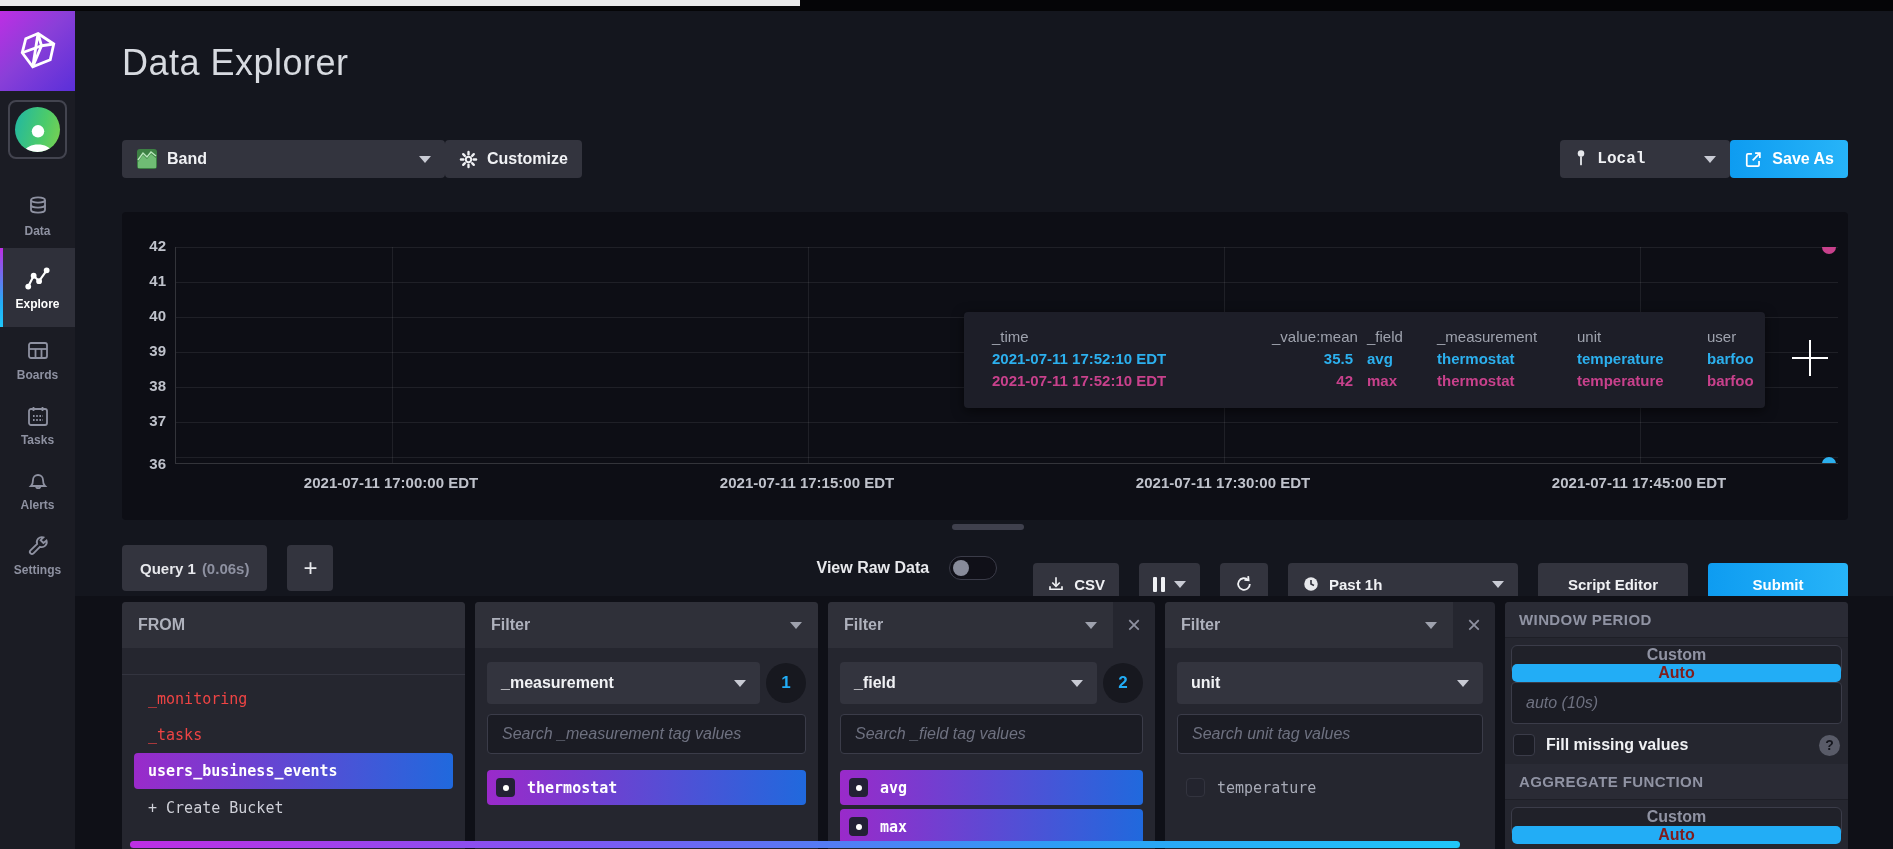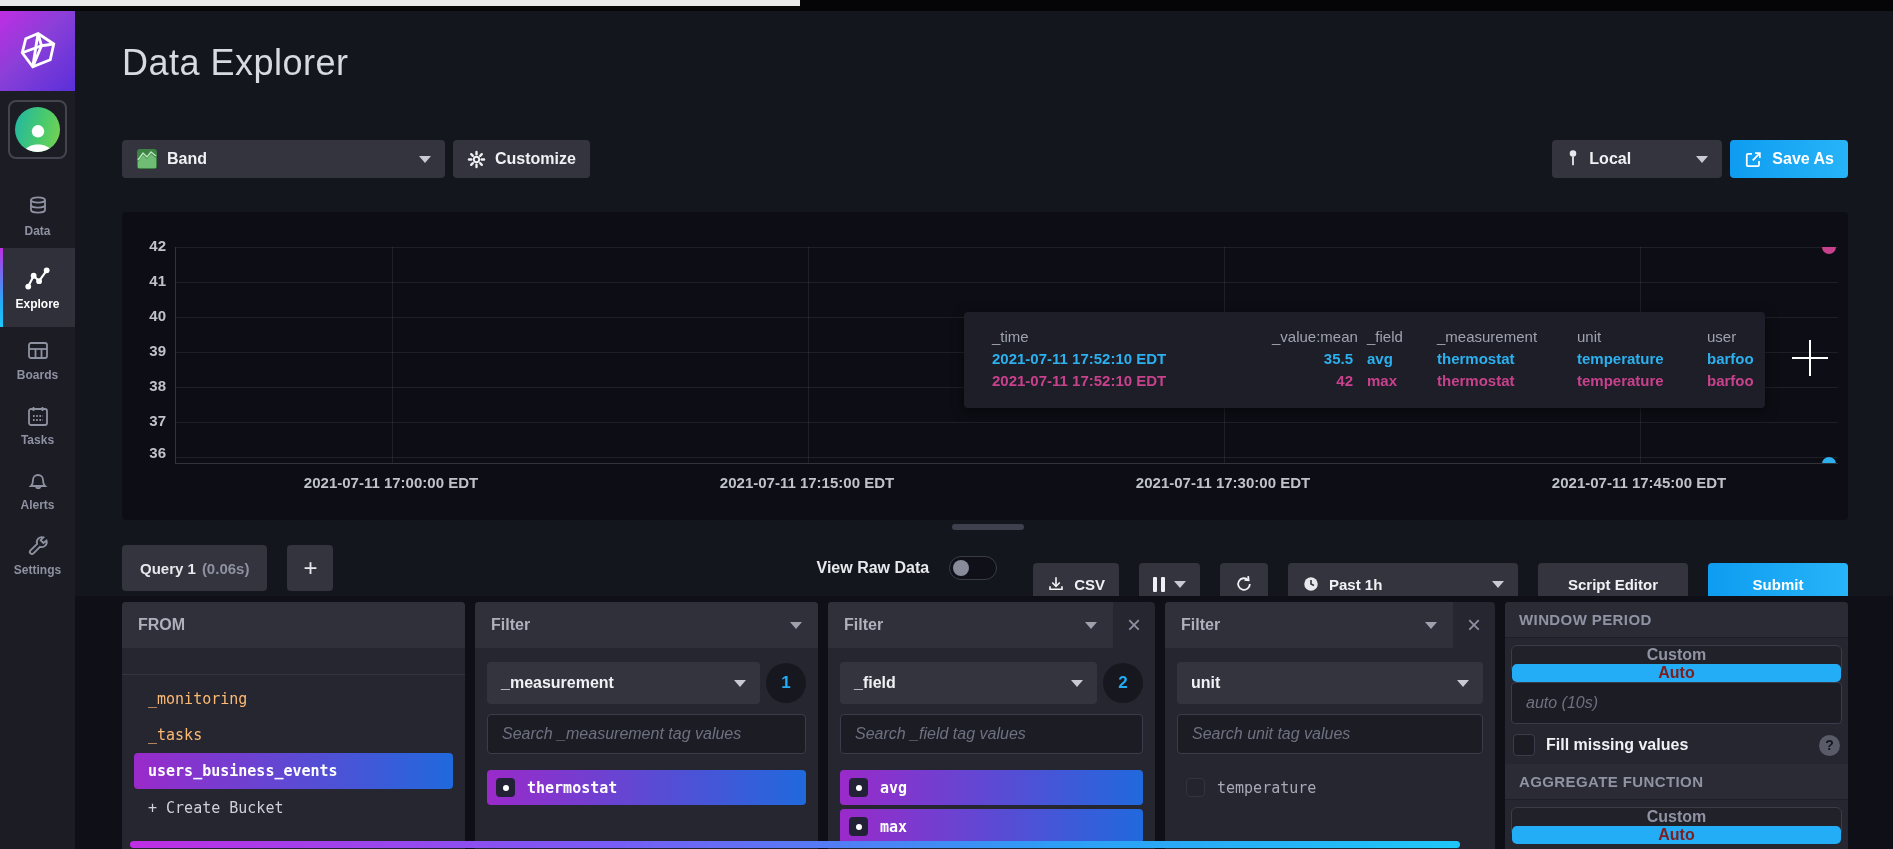--- a/index.html
+++ b/index.html
@@ -26,28 +26,28 @@
   .nav-item .nlabel { font-size:12px; font-weight:bold; color:#8E91A1; }
   .nav-item svg { stroke:#8E91A1; }
   .nav-item.active { background:#2F303A; padding:18px 0 16px; }
   .nav-item.active .nlabel { color:#FFFFFF; }
   .nav-item.active svg { stroke:#FFFFFF; }
   .active-indicator { position:absolute; left:0; top:0; bottom:0; width:3px;
           background:linear-gradient(180deg,#BE2EE4 0%,#22ADF6 70%,#1FC7F9 100%); }
 
   
   .page-title { position:absolute; left:122px; top:42px; font-size:36px; font-weight:400; color:#D7DAE0; letter-spacing:.5px; }
-  .viz-toolbar { position:absolute; left:122px; top:140px; right:45px; height:38px; display:flex; gap:8px; }
+  .viz-toolbar { position:absolute; left:122px; top:140px; right:45px; height:38px; display:flex; }
   .btn { height:38px; background:#33343E; border-radius:4px; display:flex; align-items:center; gap:9px;
          padding:0 14px; font-size:16px; font-weight:bold; color:#F0F1F4; cursor:pointer; white-space:nowrap; }
   .btn .caret { margin-left:auto; }
   .caret { width:0; height:0; border-left:6px solid transparent; border-right:6px solid transparent; border-top:7px solid #C9CBD4; }
   .band-dd { width:323px; }
   .spacer { flex:1; }
-  .local-dd { width:170px; }
+  .local-dd { width:170px;font-family:Liberation Mono, monospace; }
   .primary { background:linear-gradient(90deg,#0E9CF1,#27B4F8); color:#fff; }
 
   
   .chart-panel { position:absolute; left:122px; top:212px; width:1726px; height:308px; background:#0D0E15; border-radius:4px; }
   .plot { position:absolute; left:53px; top:35px; width:1663px; height:217px;
           border-left:1px solid rgba(255,255,255,.16); border-bottom:1px solid rgba(255,255,255,.16); overflow:hidden; }
   .hgrid { position:absolute; left:0; right:0; height:1px; background:rgba(255,255,255,.08); }
   .vgrid { position:absolute; top:0; bottom:0; width:1px; background:rgba(255,255,255,.08); }
   .ylab { position:absolute; left:0; width:44px; text-align:right; font-size:15px; font-weight:bold; color:#BFC2CB; }
   .xlab { position:absolute; width:260px; text-align:center; top:262px; font-size:15px; font-weight:bold; color:#BFC2CB; }
@@ -102,21 +102,21 @@
                 padding:0 14px; color:#C6C9D2; font-size:16px; font-family:"Liberation Sans",sans-serif; outline:none; }
   .search-input::placeholder, .win-input::placeholder { color:#6E7180; font-style:italic; }
   .dd-row { display:flex; align-items:center; gap:6px; margin-bottom:10px; }
   .dd { flex:1; height:42px; background:#33343E; border-radius:4px; display:flex; align-items:center; gap:8px; padding:0 14px;
         font-size:16px; font-weight:bold; color:#F0F1F4; cursor:pointer; }
   .dd .caret { margin-left:auto; }
   .badge { width:40px; height:40px; border-radius:50%; background:#17181F; color:#22ADF6; font-size:17px; font-weight:bold;
            display:flex; align-items:center; justify-content:center; flex:none; }
   .mono { font-family:"DejaVu Sans Mono",monospace; }
   .bucket-list { margin-top:12px; border-top:1px solid #33343F; margin-left:-12px; margin-right:-12px; padding:6px 12px 0; }
-  .bucket-item { height:36px; display:flex; align-items:center; padding:0 14px; font-size:15px; color:#fdba74; cursor:pointer; border-radius:4px; }
+  .bucket-item { height:36px; display:flex; align-items:center; padding:0 14px; font-size:15px; color:#ef4444; cursor:pointer; border-radius:4px; }
   .bucket-item.selected { background:linear-gradient(90deg,#9A2ACA,#2069DD); color:#fff; font-weight:bold; margin-bottom:4px; }
   .tag-list { margin-top:16px; }
   .tag-pill { height:35px; display:flex; align-items:center; gap:12px; padding:0 9px; border-radius:4px; margin-bottom:4px;
               font-size:15px; font-weight:bold; color:#fff; cursor:pointer; }
   .tag-pill.selected { background:linear-gradient(90deg,#9A2ACA,#2069DD); }
   .tag-pill.plain { color:#A8ABB7; font-weight:normal; }
   .cb { width:19px; height:19px; border-radius:4px; background:#232135; flex:none; display:flex; align-items:center; justify-content:center; }
   .cb.empty { background:#23242E; border:1px solid #33343F; }
   .cb .cdot { width:6px; height:6px; border-radius:50%; background:#fff; }
 
@@ -262,21 +262,21 @@
   </div>
 </div>
 
 <section class="chart-panel">
   <div class="ylab" style="top:25px">42</div>
   <div class="ylab" style="top:60px">41</div>
   <div class="ylab" style="top:95px">40</div>
   <div class="ylab" style="top:130px">39</div>
   <div class="ylab" style="top:165px">38</div>
   <div class="ylab" style="top:200px">37</div>
-  <div class="ylab" style="top:232px">36</div>
+  <div class="ylab" style="top:243px">36</div>
 
   <div class="plot">
     <div class="hgrid" style="top:0"></div>
     <div class="hgrid" style="top:35px"></div>
     <div class="hgrid" style="top:70px"></div>
     <div class="hgrid" style="top:105px"></div>
     <div class="hgrid" style="top:140px"></div>
     <div class="hgrid" style="top:175px"></div>
     <div class="hgrid" style="top:210px"></div>
     <div class="vgrid" style="left:216px"></div>

